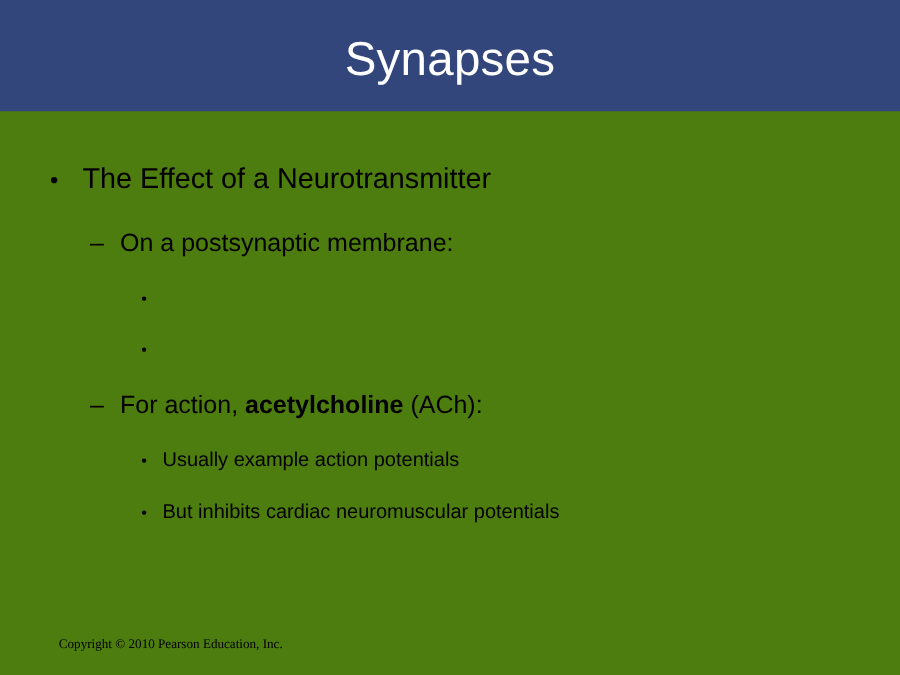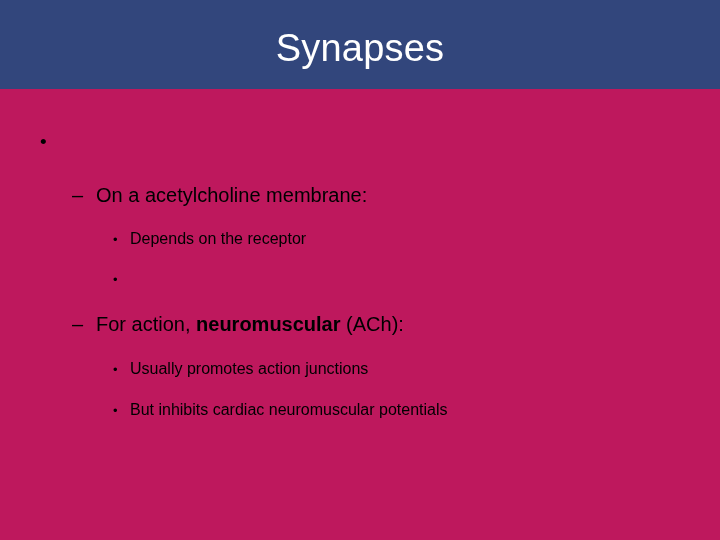--- a/index.html
+++ b/index.html
@@ -11,21 +11,21 @@
     height: 540px;
     background: #ffffff;
     font-family: "Liberation Sans", sans-serif;
     overflow: hidden;
     position: relative;
   }
   .slide {
     position: relative;
     width: 720px;
     height: 540px;
-    background: #be185d;
+    background: #4d7c0f;
   }
   .title-band {
     position: absolute;
     left: 0;
     top: 0;
     width: 720px;
     height: 89px;
     background: #32467C;
   }
   .slide-title {
@@ -115,47 +115,48 @@
 
 <div class="slide">
 
   <div class="title-band"></div>
   <div class="slide-title">Synapses</div>
 
   <div class="body-area">
 
     <div class="bullet-row lvl1" style="left:40px; top:39px;">
       <span class="marker">•</span>
+      <span class="txt">The Effect of a Neurotransmitter</span>
     </div>
 
     <div class="bullet-row lvl2" style="left:72px; top:94px;">
       <span class="marker">–</span>
-      <span class="txt">On a acetylcholine membrane:</span>
+      <span class="txt">On a postsynaptic membrane:</span>
     </div>
 
     <div class="bullet-row lvl3" style="left:113px; top:139px;">
       <span class="marker">•</span>
-      <span class="txt">Depends on the receptor</span>
     </div>
 
     <div class="bullet-row lvl3" style="left:113px; top:180px;">
       <span class="marker">•</span>
     </div>
 
     <div class="bullet-row lvl2" style="left:72px; top:223px;">
       <span class="marker">–</span>
-      <span class="txt"><span>For action, </span><b>neuromuscular</b><span> (ACh):</span></span>
+      <span class="txt"><span>For action, </span><b>acetylcholine</b><span> (ACh):</span></span>
     </div>
 
     <div class="bullet-row lvl3" style="left:113px; top:269px;">
       <span class="marker">•</span>
-      <span class="txt">Usually promotes action junctions</span>
+      <span class="txt">Usually example action potentials</span>
     </div>
 
     <div class="bullet-row lvl3" style="left:113px; top:310px;">
       <span class="marker">•</span>
       <span class="txt">But inhibits cardiac neuromuscular potentials</span>
     </div>
 
   </div>
 
+  <div class="copyright">Copyright © 2010 Pearson Education, Inc.</div>
 
 </div>
 
 </body></html>

